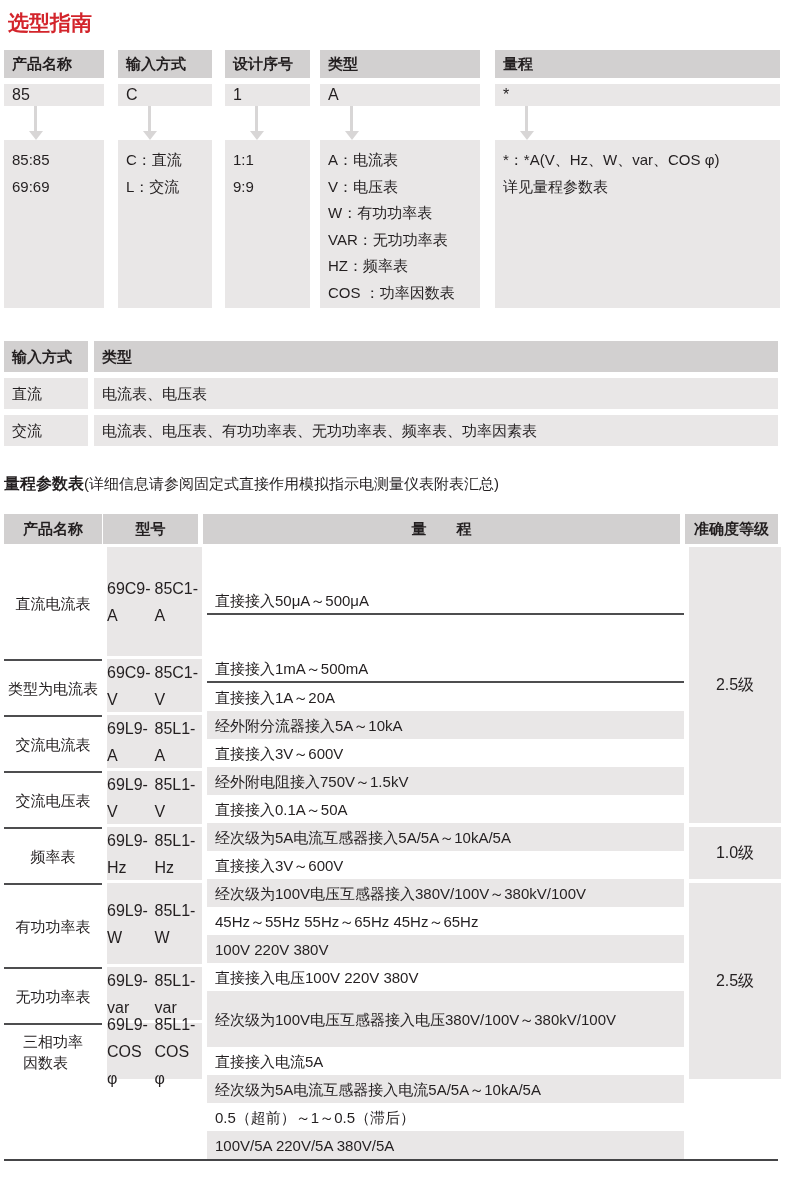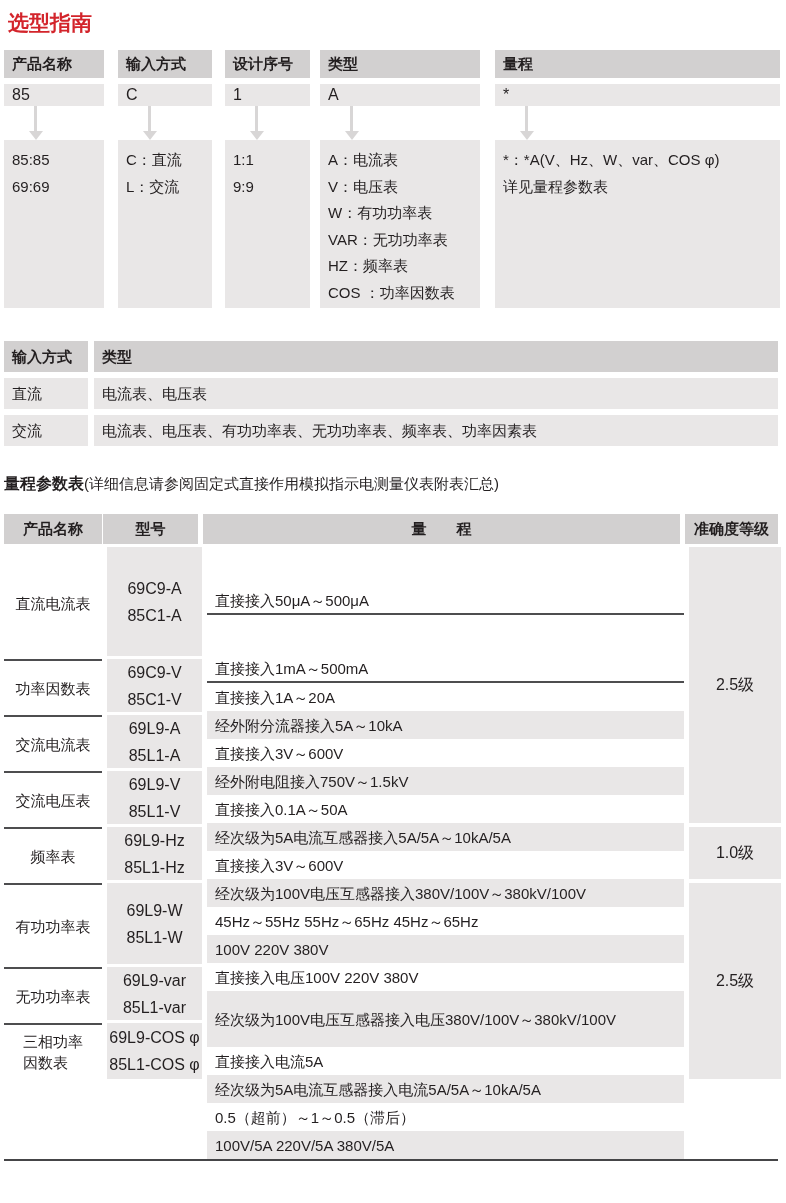--- a/index.html
+++ b/index.html
@@ -41,21 +41,21 @@
   .t3{margin-top:19px;}
   .t3-hdr{display:flex;}
   .t3-hdr .hcell{height:30px;background:#d2d0d0;font-weight:bold;text-align:center;line-height:30px;box-sizing:border-box;flex:none;}
   .c1{width:98px;} .c2{width:95px;margin-left:1px;} .c3{width:477px;margin-left:5px;} .c4{width:93px;margin-left:5px;}
   .t3-body{display:flex;margin-top:3px;border-bottom:2px solid #454547;}
   .colA{width:98px;flex:none;}
   .pcell{display:flex;align-items:center;justify-content:center;text-align:left;white-space:pre-line;
          box-sizing:border-box;background:#fff;line-height:21px;}
   .pcell + .pcell{border-top:2px solid #4d4d4f;}
   .colB{width:95px;flex:none;margin-left:5px;}
-  .mcell{box-sizing:border-box;background:#e9e7e7;display:flex;flex-direction:column;align-items:center;justify-content:center;
+  .mcell{box-sizing:border-box;background:#e9e7e7;display:flex;flex-direction:row;align-items:center;justify-content:center;
          font-size:16px;line-height:27px;border-bottom:3px solid #fff;}
   .mcell.last{border-bottom:0;}
   .colC{width:477px;flex:none;margin-left:5px;}
   .rcell{box-sizing:border-box;padding-left:8px;padding-right:4px;display:flex;align-items:center;line-height:25px;}
   .rcell.gray{background:#e9e7e7;}
   .rcell.line{border-bottom:2px solid #4d4d4f;margin-top:40px;}
   .colD{width:92px;flex:none;margin-left:5px;}
   .acell{box-sizing:border-box;background:#e9e7e7;display:flex;align-items:center;justify-content:center;
          font-size:16px;border-bottom:4px solid #fff;}
   .acell.last{border-bottom:0;}
@@ -166,21 +166,21 @@
       <div class="hcell c1">产品名称</div>
       <div class="hcell c2">型号</div>
       <div class="hcell c3">量　　程</div>
       <div class="hcell c4">准确度等级</div>
     </div>
 
     <div class="t3-body">
 
       <div class="colA">
         <div class="pcell h112">直流电流表</div>
-        <div class="pcell h56">功率因数表</div>
+        <div class="pcell h56">类型为电流表</div>
         <div class="pcell h56">交流电流表</div>
         <div class="pcell h56">交流电压表</div>
         <div class="pcell h56">频率表</div>
         <div class="pcell h84">有功功率表</div>
         <div class="pcell h56">无功功率表</div>
         <div class="pcell h56">三相功率
 因数表</div>
       </div>
 
       <div class="colB">

